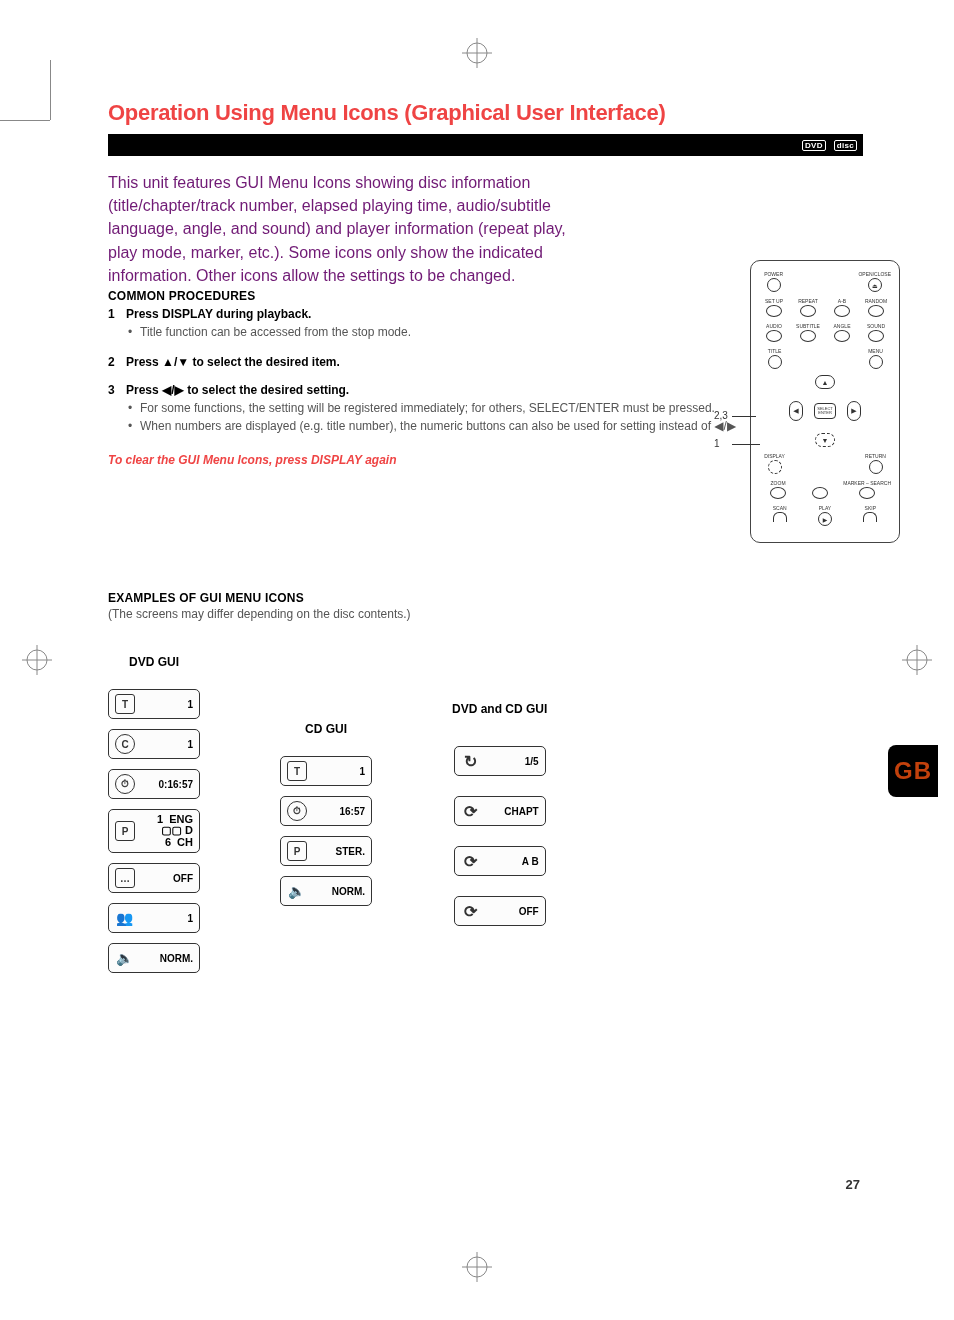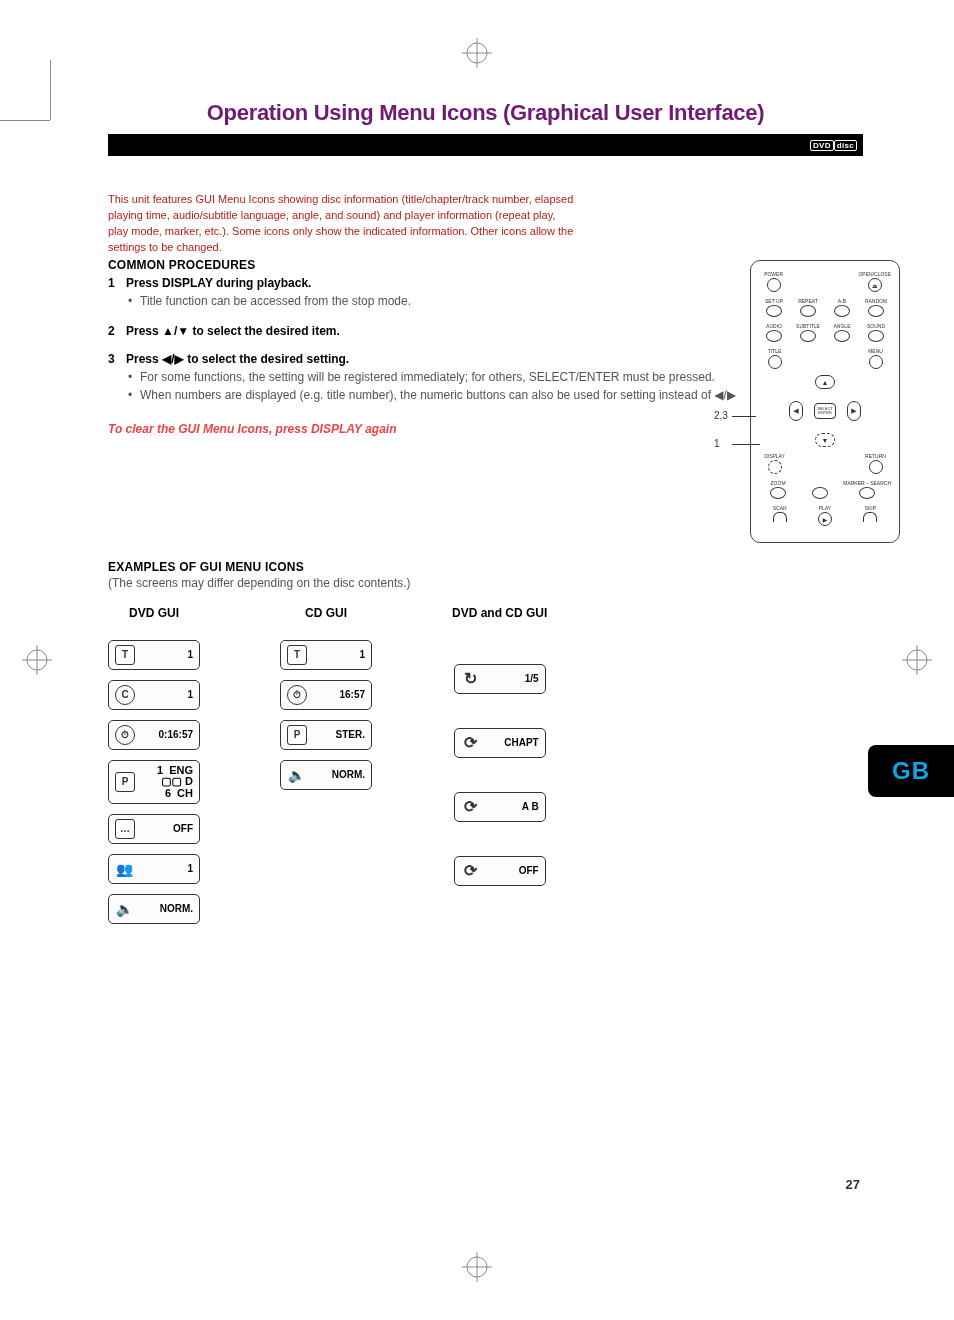--- a/index.html
+++ b/index.html
@@ -23,40 +23,40 @@
 
   .page {
     position: absolute;
     left: 108px;
     top: 100px;
     width: 755px;
   }
   .title {
     font-weight: 900;
     font-size: 22px;
-    text-align: center;
+    text-align: left;
     letter-spacing: -0.3px;
-    color: #701a75;
+    color: #ef4444;
     margin-bottom: 8px;
   }
   .bar {
     height: 22px;
     background: #000;
     color: #fff;
     font-size: 14px;
     letter-spacing: 0.3px;
     padding-right: 6px;
     display: flex;
     align-items: center;
     justify-content: flex-end;
     gap: 8px;
   }
-  .bar-logos { display: flex; align-items: center; }
+  .bar-logos { display: flex; gap: 8px; align-items: center; }
   .logo { font-size: 8px; font-weight: bold; border: 1px solid #fff; padding: 0 2px; border-radius: 2px; }
-  .intro { margin-top: 36px; width: 470px; line-height: 1.45; color: #b91c1c; font-size: 11px; }
+  .intro { margin-top: 15px; width: 470px; line-height: 1.45; color: #701a75; font-size: 16px; }
   .sec-h { font-weight: 800; font-size: 12px; color: #000; margin-top: 2px; letter-spacing: 0.2px; }
   .step { margin-top: 4px; display: flex; gap: 8px; }
   .step-num { font-weight: 700; color: #000; width: 10px; font-size: 12px; }
   .step-body { flex: 1; font-size: 12px; color: #555; }
   .step-head { font-weight: 700; color: #000; }
   ul.bul { list-style: none; margin-top: 3px; }
   ul.bul li { position: relative; padding-left: 14px; line-height: 1.45; }
   ul.bul li::before { content: "•"; position: absolute; left: 2px; top: 0; }
   .clear-note { font-weight: 700; color: #ef4444; margin-top: 18px; font-size: 12px; font-style: italic; }
   .arrow { font-family: Arial; }
@@ -75,31 +75,31 @@
   .dpad .lf { left: 0; top: 50%; transform: translateY(-50%); width:14px; height:20px; border-radius:7px;}
   .dpad .rt { right: 0; top: 50%; transform: translateY(-50%); width:14px; height:20px; border-radius:7px;}
   .dpad .ct { position:absolute; top:50%; left:50%; transform:translate(-50%,-50%); width:22px; height:16px; border:1.2px solid #333; border-radius:4px; display:flex; align-items:center; justify-content:center; font-size:4px; line-height:1;}
   .callout { position: absolute; font-size: 10px; color: #333; }
   .co1 { left: -36px; top: 150px; }
   .co2 { left: -36px; top: 178px; }
   .coline { position: absolute; height: 0; border-top: 1px solid #333; }
 
   .examples { margin-top: 124px; }
   .examples-note { font-size: 12px; color: #555; margin-top: 2px; }
-  .cols { display: flex; gap: 80px; margin-top: 16px; }
+  .cols { display: flex; gap: 80px; margin-top: 34px; align-items: center; }
   .col { display: flex; flex-direction: column; align-items: center; gap: 10px; }
   .col-h { font-weight: 800; font-size: 12px; color: #000; margin-bottom: 10px; }
   .chip { width: 92px; height: 30px; border: 1px solid #333; border-radius: 5px; display: flex; align-items: center; padding: 0 6px; gap: 6px; background: #fcfcfc; }
   .chip .ic { width: 20px; height: 20px; border: 1.2px solid #333; display:flex; align-items:center; justify-content:center; font-size:10px; font-weight:700; border-radius:3px;}
   .chip .ic.round { border-radius: 50%; }
   .chip .val { flex: 1; text-align: right; font-weight: 800; font-size: 10px; color: #000; }
   .chip .val.sm { font-size: 11px; line-height: 1.05; }
   .chip.tall { height: 44px; }
 
-  .gb-tab { position: absolute; right: 0; top: 745px; width: 86px; height: 52px; background: #000; color: #0ea5e9; font-weight: 900; font-size: 24px; display: flex; align-items: center; justify-content: center; border-radius: 8px 0 0 8px; letter-spacing: 1px; }
+  .gb-tab { position: absolute; right: 16px; top: 745px; width: 50px; height: 52px; background: #000; color: #c2410c; font-weight: 900; font-size: 24px; display: flex; align-items: center; justify-content: center; border-radius: 8px 0 0 8px; letter-spacing: 1px; }
   .page-num { position: absolute; right: 94px; bottom: 128px; font-weight: 800; font-size: 13px; }
 </style>
 </head>
 <body>
 
 <div class="inner-line-v"></div>
 <div class="inner-line-h"></div>
 <div class="crop-mark crop-top">
   <svg width="30" height="30">
       <circle cx="15" cy="15" r="10" fill="none" stroke="#888"></circle>
@@ -228,21 +228,21 @@
         <div class="chip">
             <div class="ic">P</div>
             <div class="val">STER.</div>
           </div>
         <div class="chip">
             <div class="ic" style="border:none;font-size:14px">🔈</div>
             <div class="val">NORM.</div>
           </div>
       </div>
 
-      <div class="col" style="gap:34px">
+      <div class="col" style="gap:20px">
         <div class="col-h">DVD and CD GUI</div>
         <div class="chip">
             <div class="ic round" style="border:none;font-size:16px">↻</div>
             <div class="val">1/5</div>
           </div>
         <div class="chip">
             <div class="ic" style="border:none;font-size:16px">⟳</div>
             <div class="val">CHAPT</div>
           </div>
         <div class="chip">

